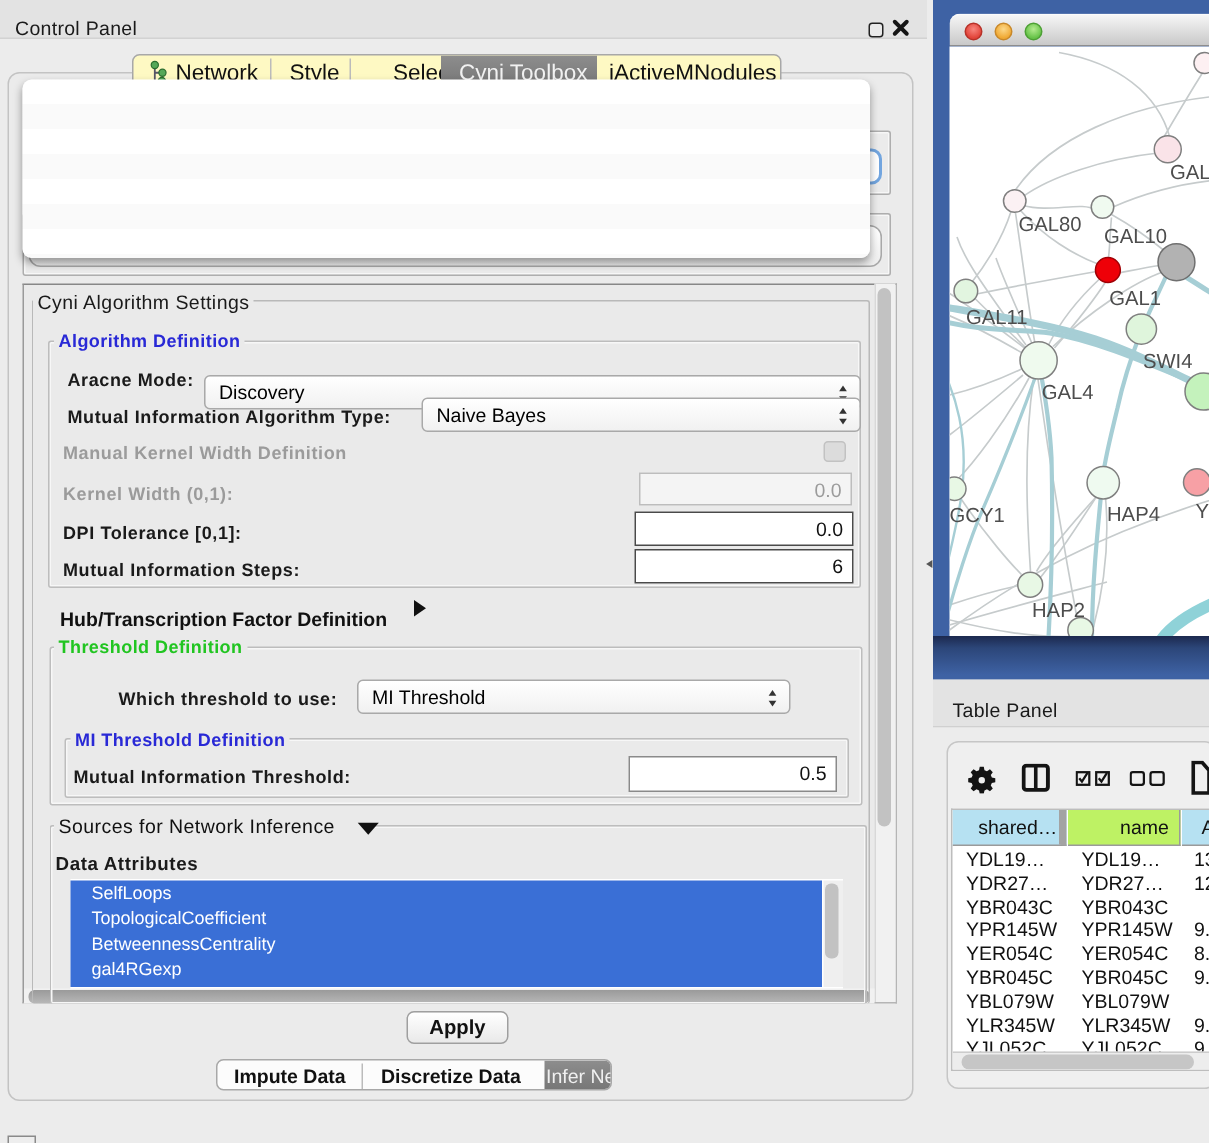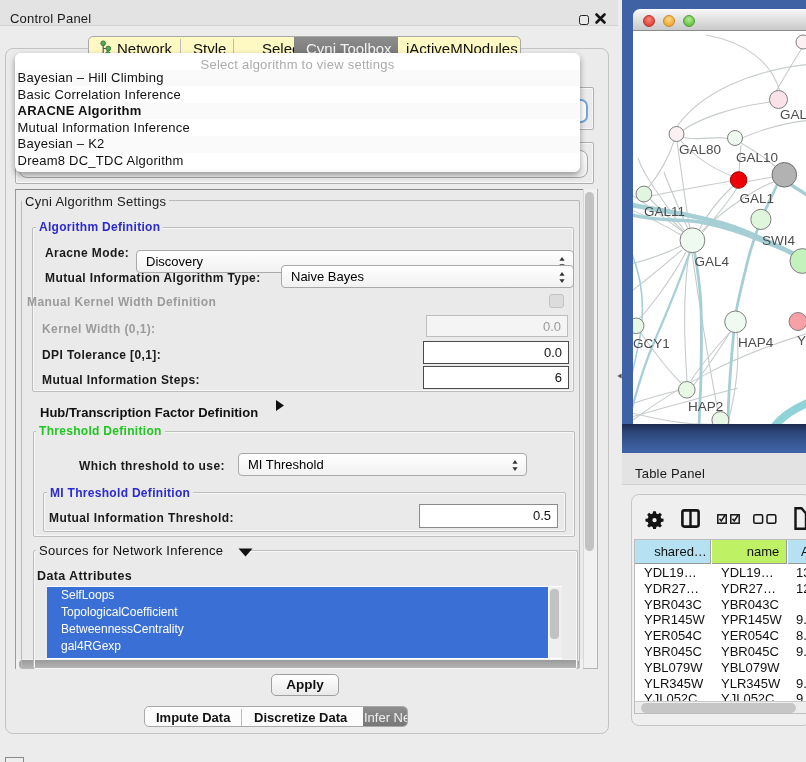--- a/index.html
+++ b/index.html
@@ -80,21 +80,21 @@
 
 <div class="lbl abs" style="left:45px;top:271px;">Mutual Information Algorithm Type:</div>
 <div class="combo" style="left:281px;top:265px;width:293px;height:23px;">
     <span class="ct">Naive Bayes</span>
   <svg class="spin" viewBox="0 0 7 14">
       <path d="M3.5 0.5 L6.5 5 L0.5 5 Z" fill="#333"></path>
       <path d="M3.5 13.5 L6.5 9 L0.5 9 Z" fill="#333"></path>
     </svg>
   </div>
 
-<div class="lbl abs gray" style="left:27px;top:295px;text-align:center;">Manual Kernel Width Definition</div>
+<div class="lbl abs gray" style="left:42px;top:295px;text-align:center;">Manual Kernel Width Definition</div>
 <div class="abs" style="left:549px;top:294px;width:15px;height:14px;background:#dcdcdc;border:1px solid #c2c2c2;border-radius:3px;"></div>
 
 <div class="lbl abs gray" style="left:42px;top:322px;">Kernel Width (0,1):</div>
 <div class="field gray" style="left:426px;top:315px;width:142px;height:22px;background:#f4f4f4;border:1px solid #bdbdbd;">0.0</div>
 
 <div class="lbl abs" style="left:42px;top:348px;">DPI Tolerance [0,1]:</div>
 <div class="field" style="left:423px;top:341px;width:146px;height:23px;border:1px solid #4a4a4a;color:#111;">0.0</div>
 
 <div class="lbl abs" style="left:42px;top:373px;">Mutual Information Steps:</div>
 <div class="field" style="left:423px;top:366px;width:146px;height:23px;border:1px solid #4a4a4a;color:#111;">6</div>
@@ -144,22 +144,20 @@
     </div>
 </div>
 
 <div class="abs" style="left:5px;top:757px;width:19px;height:10px;background:#eee;border:1.5px solid #8a8a8a;"></div>
 
 <svg class="abs" style="left:617px;top:373px;" width="5" height="6" viewBox="0 0 5 6">
     <path d="M4.6 0.4 L0.4 3 L4.6 5.6" fill="#555"></path>
   </svg>
 
 <div class="abs" style="left:15px;top:53px;width:565px;height:119px;background:repeating-linear-gradient(180deg,#ffffff 0px,#ffffff 16.6px,#fafafa 16.6px,#fafafa 33.2px);border-radius:6px;box-shadow:0 3px 6px rgba(0,0,0,0.38);font-size:13px;color:#111;overflow:hidden;letter-spacing:0.25px;">
-  <div class="abs" style="left:0;top:4px;width:100%;text-align:center;color:#ababab;">Select algorithm to view settings</div>
-  <div class="abs" style="left:2.5px;top:17px;line-height:16.6px;">Bayesian – Hill Climbing<br>Basic Correlation Inference<br><span class="b">ARACNE Algorithm</span><br>Mutual Information Inference<br>Bayesian – K2<br>Dream8 DC_TDC Algorithm</div>
 </div>
 
 <div class="abs" style="left:622px;top:0;width:184px;height:453px;background:#3e62a4;"></div>
 
 <div class="abs" style="left:633px;top:9px;width:173px;height:22px;background:linear-gradient(#f6f6f6,#c9c9c9);border-top:1px solid #fbfbfb;border-bottom:1px solid #8d8d8d;border-top-left-radius:7px;"></div>
 <div class="abs" style="left:643px;top:15px;width:12px;height:12px;border-radius:6px;background:radial-gradient(circle at 50% 35%, #f8867e, #e2443a 70%);border:0.5px solid #b73229;"></div>
 <div class="abs" style="left:663px;top:15px;width:12px;height:12px;border-radius:6px;background:radial-gradient(circle at 50% 35%, #fcd889, #f0a934 70%);border:0.5px solid #c8882a;"></div>
 <div class="abs" style="left:683px;top:15px;width:12px;height:12px;border-radius:6px;background:radial-gradient(circle at 50% 35%, #b4eb8f, #67c349 70%);border:0.5px solid #4da035;"></div>
 
 <div class="abs" style="left:633px;top:31px;width:173px;height:393px;background:#fff;overflow:hidden;">
@@ -271,21 +269,21 @@
     <g fill="none" stroke="#141414" stroke-width="1.5">
       <rect x="0.8" y="0.8" width="8.8" height="8.4" rx="1.5"></rect>
       <rect x="14" y="0.8" width="8.8" height="8.4" rx="1.5"></rect>
     </g>
   </svg>
 <svg class="abs" style="left:794px;top:507px;" width="12" height="23" viewBox="0 0 12 23">
     <path d="M1.5 1.3 L7.5 1.3 L12 6.5 L12 21.7 L1.5 21.7 Z" fill="none" stroke="#141414" stroke-width="2.4"></path>
   </svg>
 
 <div class="abs" style="left:634px;top:539px;width:172px;height:175px;background:#fff;border:1px solid #bdbdbd;border-right:none;font-size:13px;color:#111;overflow:hidden;">
-  <div class="abs" style="left:0;top:0;width:76px;height:24px;background:#b6e1f2;border-right:1px solid #a3a3a3;border-bottom:1px solid #9a9a9a;text-align:center;line-height:24px;padding-left:16px;">shared…</div>
+  <div class="abs" style="left:0;top:0;width:76px;height:24px;background:#b6e1f2;border-right:5px solid #a3a3a3;border-bottom:1px solid #9a9a9a;text-align:center;line-height:24px;padding-left:16px;">shared…</div>
   <div class="abs" style="left:77px;top:0;width:75px;height:24px;background:#bef264;border-right:1px solid #9a9a9a;border-bottom:1px solid #9a9a9a;text-align:center;line-height:24px;padding-left:28px;">name</div>
   <div class="abs" style="left:153px;top:0;width:25px;height:24px;background:#b6e1f2;border-bottom:1px solid #9a9a9a;padding-left:13px;line-height:24px;">A</div>
   <div class="abs" style="left:9px;top:25px;line-height:15.8px;">YDL19…<br>YDR27…<br>YBR043C<br>YPR145W<br>YER054C<br>YBR045C<br>YBL079W<br>YLR345W<br>YJL052C</div>
   <div class="abs" style="left:86px;top:25px;line-height:15.8px;">YDL19…<br>YDR27…<br>YBR043C<br>YPR145W<br>YER054C<br>YBR045C<br>YBL079W<br>YLR345W<br>YJL052C</div>
   <div class="abs" style="left:161px;top:25px;line-height:15.8px;">13<br>12<br><br>9.<br>8.<br>9.<br><br>9.<br>9.</div>
   <div class="abs" style="left:0;top:161px;width:172px;height:13px;background:#ededed;border-top:1px solid #ccc;"></div>
   <div class="abs" style="left:6px;top:163px;width:155px;height:10px;background:#c6c6c6;border-radius:5px;"></div>
 </div>
 
 </body></html>

